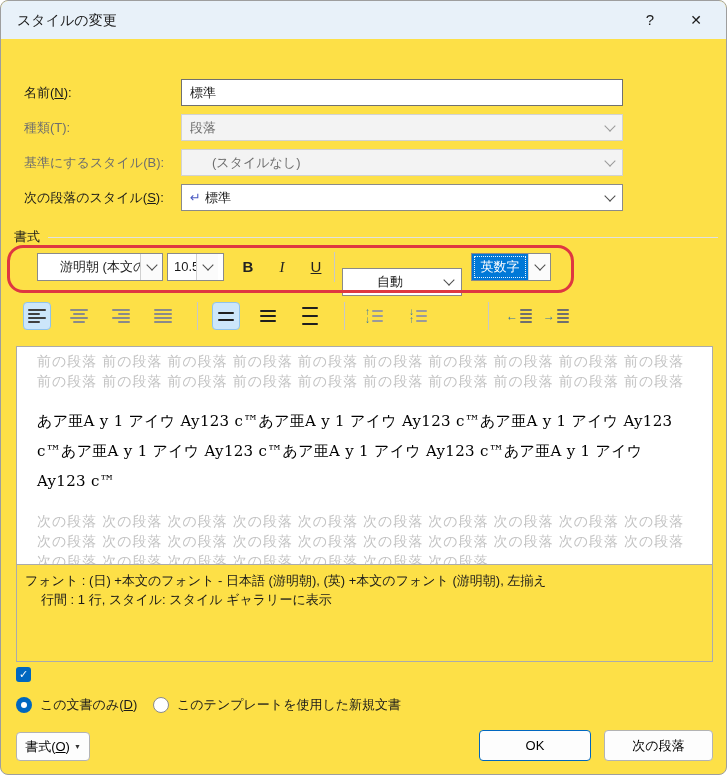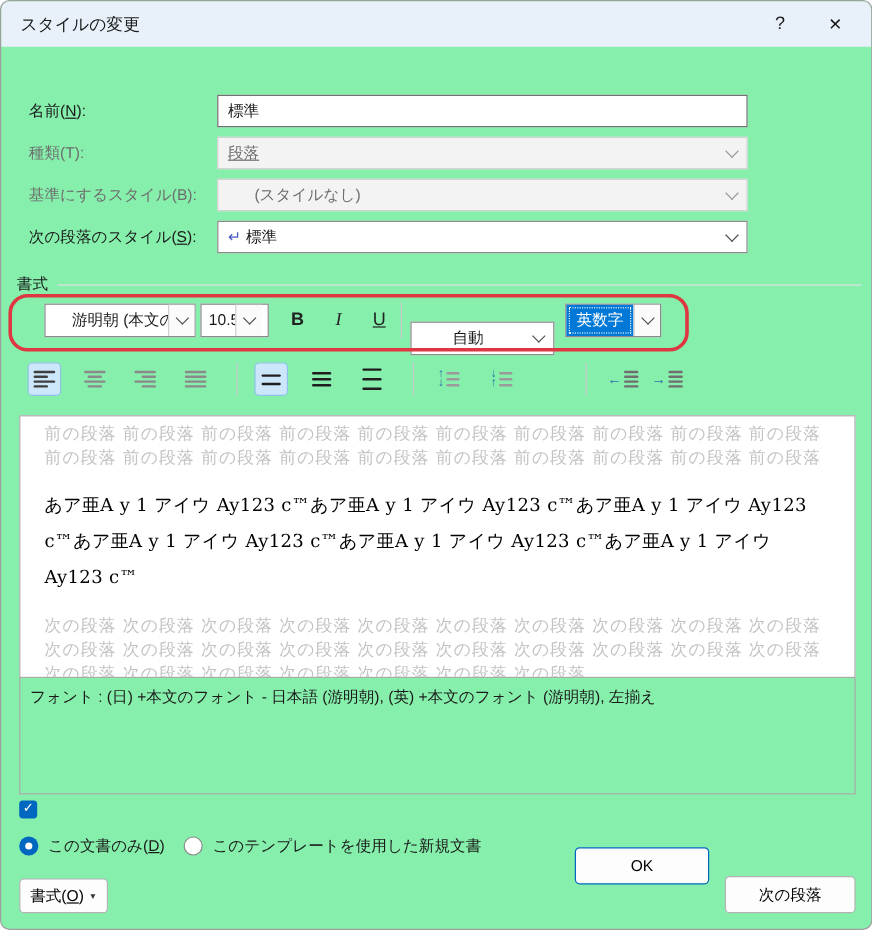--- a/index.html
+++ b/index.html
@@ -1,18 +1,18 @@
 <!DOCTYPE html>
 <html><head>
 <meta charset="utf-8">
 <style>
   * { box-sizing: border-box; margin: 0; padding: 0; }
   body { margin:0; width:727px; height:775px; background:#fff;
          font-family:"Liberation Sans","DejaVu Sans",sans-serif; font-size:13px; color:#1a1a1a; }
-  #dialog { position:relative; width:727px; height:775px; background:#86efac;
+  #dialog { position:relative; width:727px; height:775px; background:#fde047;
             border:1px solid #9e9e9e; border-radius:8px; overflow:hidden; }
 
   
   .titlebar { position:absolute; left:0; top:0; width:100%; height:38px; background:#e8f1f9; }
   .titlebar .title { position:absolute; left:16px; top:0; line-height:38px; font-size:14px; }
   .tb-btn { position:absolute; top:0; width:40px; height:38px; text-align:center; line-height:38px;
             font-size:15px; color:#1a1a1a; cursor:default; }
   .tb-help { right:56px; }
   .tb-close { right:10px; font-size:14px; }
 
@@ -87,21 +87,21 @@
   .radio.on { background:#0067c0; }
   .radio.on::after { content:""; position:absolute; left:5px; top:5px; width:6px; height:6px;
                      border-radius:50%; background:#fff; }
   .radio.off { background:#fff; border:1px solid #8a8a8a; }
   .ak { text-decoration:underline; }
 
   
   .btn { position:absolute; border-radius:4px; background:#fdfdfd; border:1px solid #b3b3b3;
          text-align:center; font-size:13px; }
   .btn-format { left:15px; top:731px; width:74px; height:29px; line-height:27px; }
-  .btn-ok { left:478px; top:705px; width:112px; height:31px; line-height:29px; border-color:#0067c0; }
+  .btn-ok { left:478px; top:729px; width:112px; height:31px; line-height:29px; border-color:#0067c0; }
   .btn-cancel { left:603px; top:729px; width:109px; height:31px; line-height:29px; }
   .menu-arrow { font-size:7px; vertical-align:2px; margin-left:4px; color:#333; }
 </style>
 </head>
 <body>
 
 <div id="dialog">
 
   <div class="titlebar">
     <span class="title">スタイルの変更</span>
@@ -109,21 +109,21 @@
     <span class="tb-btn tb-close">✕</span>
   </div>
 
 
   <div class="row-label" style="top:78px;"><span>名前(</span><span class="ak">N</span><span>):</span></div>
   <div class="ctl textbox" style="top:78px;">
     <span>標準</span>
   </div>
 
   <div class="row-label dim" style="top:113px;">種類(T):</div>
-  <div class="ctl combo disabled" style="top:113px;text-decoration:underline;">
+  <div class="ctl combo disabled" style="top:113px;">
     <span class="val">段落</span>
     <span class="chev"></span>
   </div>
 
   <div class="row-label dim" style="top:148px;">基準にするスタイル(B):</div>
   <div class="ctl combo disabled" style="top:148px;">
     <span class="val" style="padding-left:30px;">(スタイルなし)</span>
     <span class="chev"></span>
   </div>
 
@@ -275,20 +275,21 @@
   </button>
 
   <div class="preview">
     <p class="gray-par">前の段落 前の段落 前の段落 前の段落 前の段落 前の段落 前の段落 前の段落 前の段落 前の段落 前の段落 前の段落 前の段落 前の段落 前の段落 前の段落 前の段落 前の段落 前の段落 前の段落</p>
     <p class="sample-par">あア亜A y 1 アイウ Ay123 c™あア亜A y 1 アイウ Ay123 c™あア亜A y 1 アイウ Ay123 c™あア亜A y 1 アイウ Ay123 c™あア亜A y 1 アイウ Ay123 c™あア亜A y 1 アイウ Ay123 c™</p>
     <p class="gray-par">次の段落 次の段落 次の段落 次の段落 次の段落 次の段落 次の段落 次の段落 次の段落 次の段落 次の段落 次の段落 次の段落 次の段落 次の段落 次の段落 次の段落 次の段落 次の段落 次の段落 次の段落 次の段落 次の段落 次の段落 次の段落 次の段落 次の段落</p>
   </div>
 
   <div class="desc">
     <div>フォント : (日) +本文のフォント - 日本語 (游明朝), (英) +本文のフォント (游明朝), 左揃え</div>
+    <div class="indent">行間 :  1 行, スタイル: スタイル ギャラリーに表示</div>
   </div>
 
   <div class="opt-row" style="top:666px;">
     <span class="checkbox">✓</span>
   </div>
   <div class="opt-row" style="top:695px;">
     <span class="radio on"></span>
     <span><span>この文書のみ(</span><span class="ak">D</span><span>)</span></span>
   </div>
   <div class="opt-row" style="top:695px; left:152px;">

